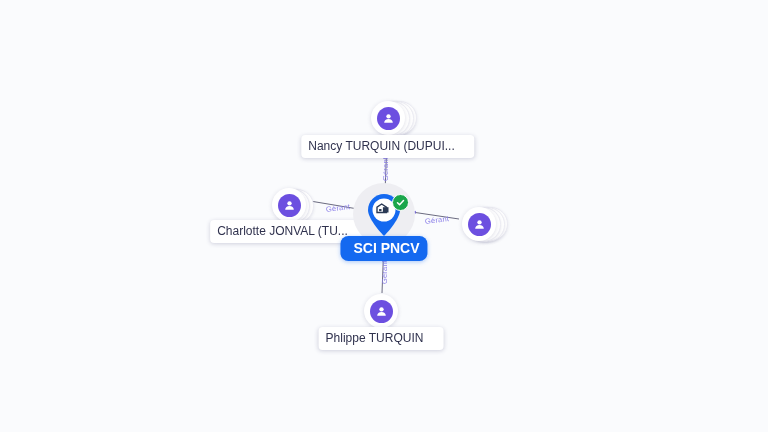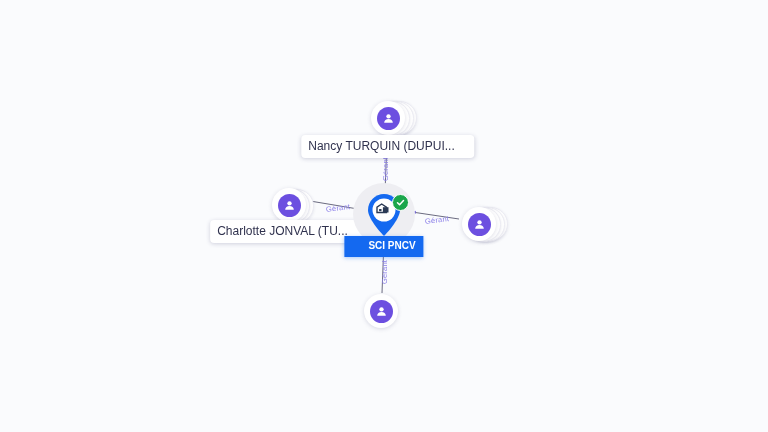--- a/index.html
+++ b/index.html
@@ -112,25 +112,25 @@
     background: #1aa64b;
     border: 1.5px solid #ffffff;
     display: flex;
     align-items: center;
     justify-content: center;
   }
   .company-pill {
     position: absolute;
     background: #1469f0;
     color: #ffffff;
-    font-size: 10px;
+    font-size: 14px;
     font-weight: bold;
     line-height: 1;
-    padding: 5px 8px 6px 24px;
-    border-radius: 0;
+    padding: 5px 8px 6px 13px;
+    border-radius: 8px;
     box-shadow: 0 1px 4px rgba(20,105,240,.35);
     white-space: nowrap;
     transform: translateX(-50%);
     user-select: none;
   }
 </style>
 </head>
 <body>
 
 <div id="graph">
@@ -205,20 +205,21 @@
   <div class="node" style="left:381px; top:311px;">
     <div class="avatar-ring">
       <div class="avatar-disc">
         <svg width="13" height="13" viewBox="0 0 24 24" fill="#ffffff">
           <circle cx="12" cy="8" r="4"></circle>
           <path d="M4 20c0-4.4 3.6-7 8-7s8 2.6 8 7z"></path>
         </svg>
       </div>
     </div>
   </div>
+  <div class="name-pill" style="left:381px; top:327px;">Phlippe TURQUIN</div>
 
   <div class="company" style="left:384px; top:214px;">
     <div class="company-halo"></div>
     <div class="pin">
       <svg width="38" height="46" viewBox="0 0 38 46">
         <path d="M19 2 C10.2 2 3 9.2 3 18 C3 28 19 44 19 44 C19 44 35 28 35 18 C35 9.2 27.8 2 19 2 Z" fill="#1469f0"></path>
         <circle cx="19" cy="18" r="11.5" fill="#ffffff"></circle>
         <g transform="translate(11.5,11)" fill="#2b3a55">
           <path d="M0.5 9.5 L0.5 4.2 L5.2 1.0 L9.9 4.2 L9.9 9.5 Z" fill="none" stroke="#2b3a55" stroke-width="1.4"></path>
           <rect x="6.4" y="4.2" width="5.6" height="5.3" fill="#2b3a55"></rect>

